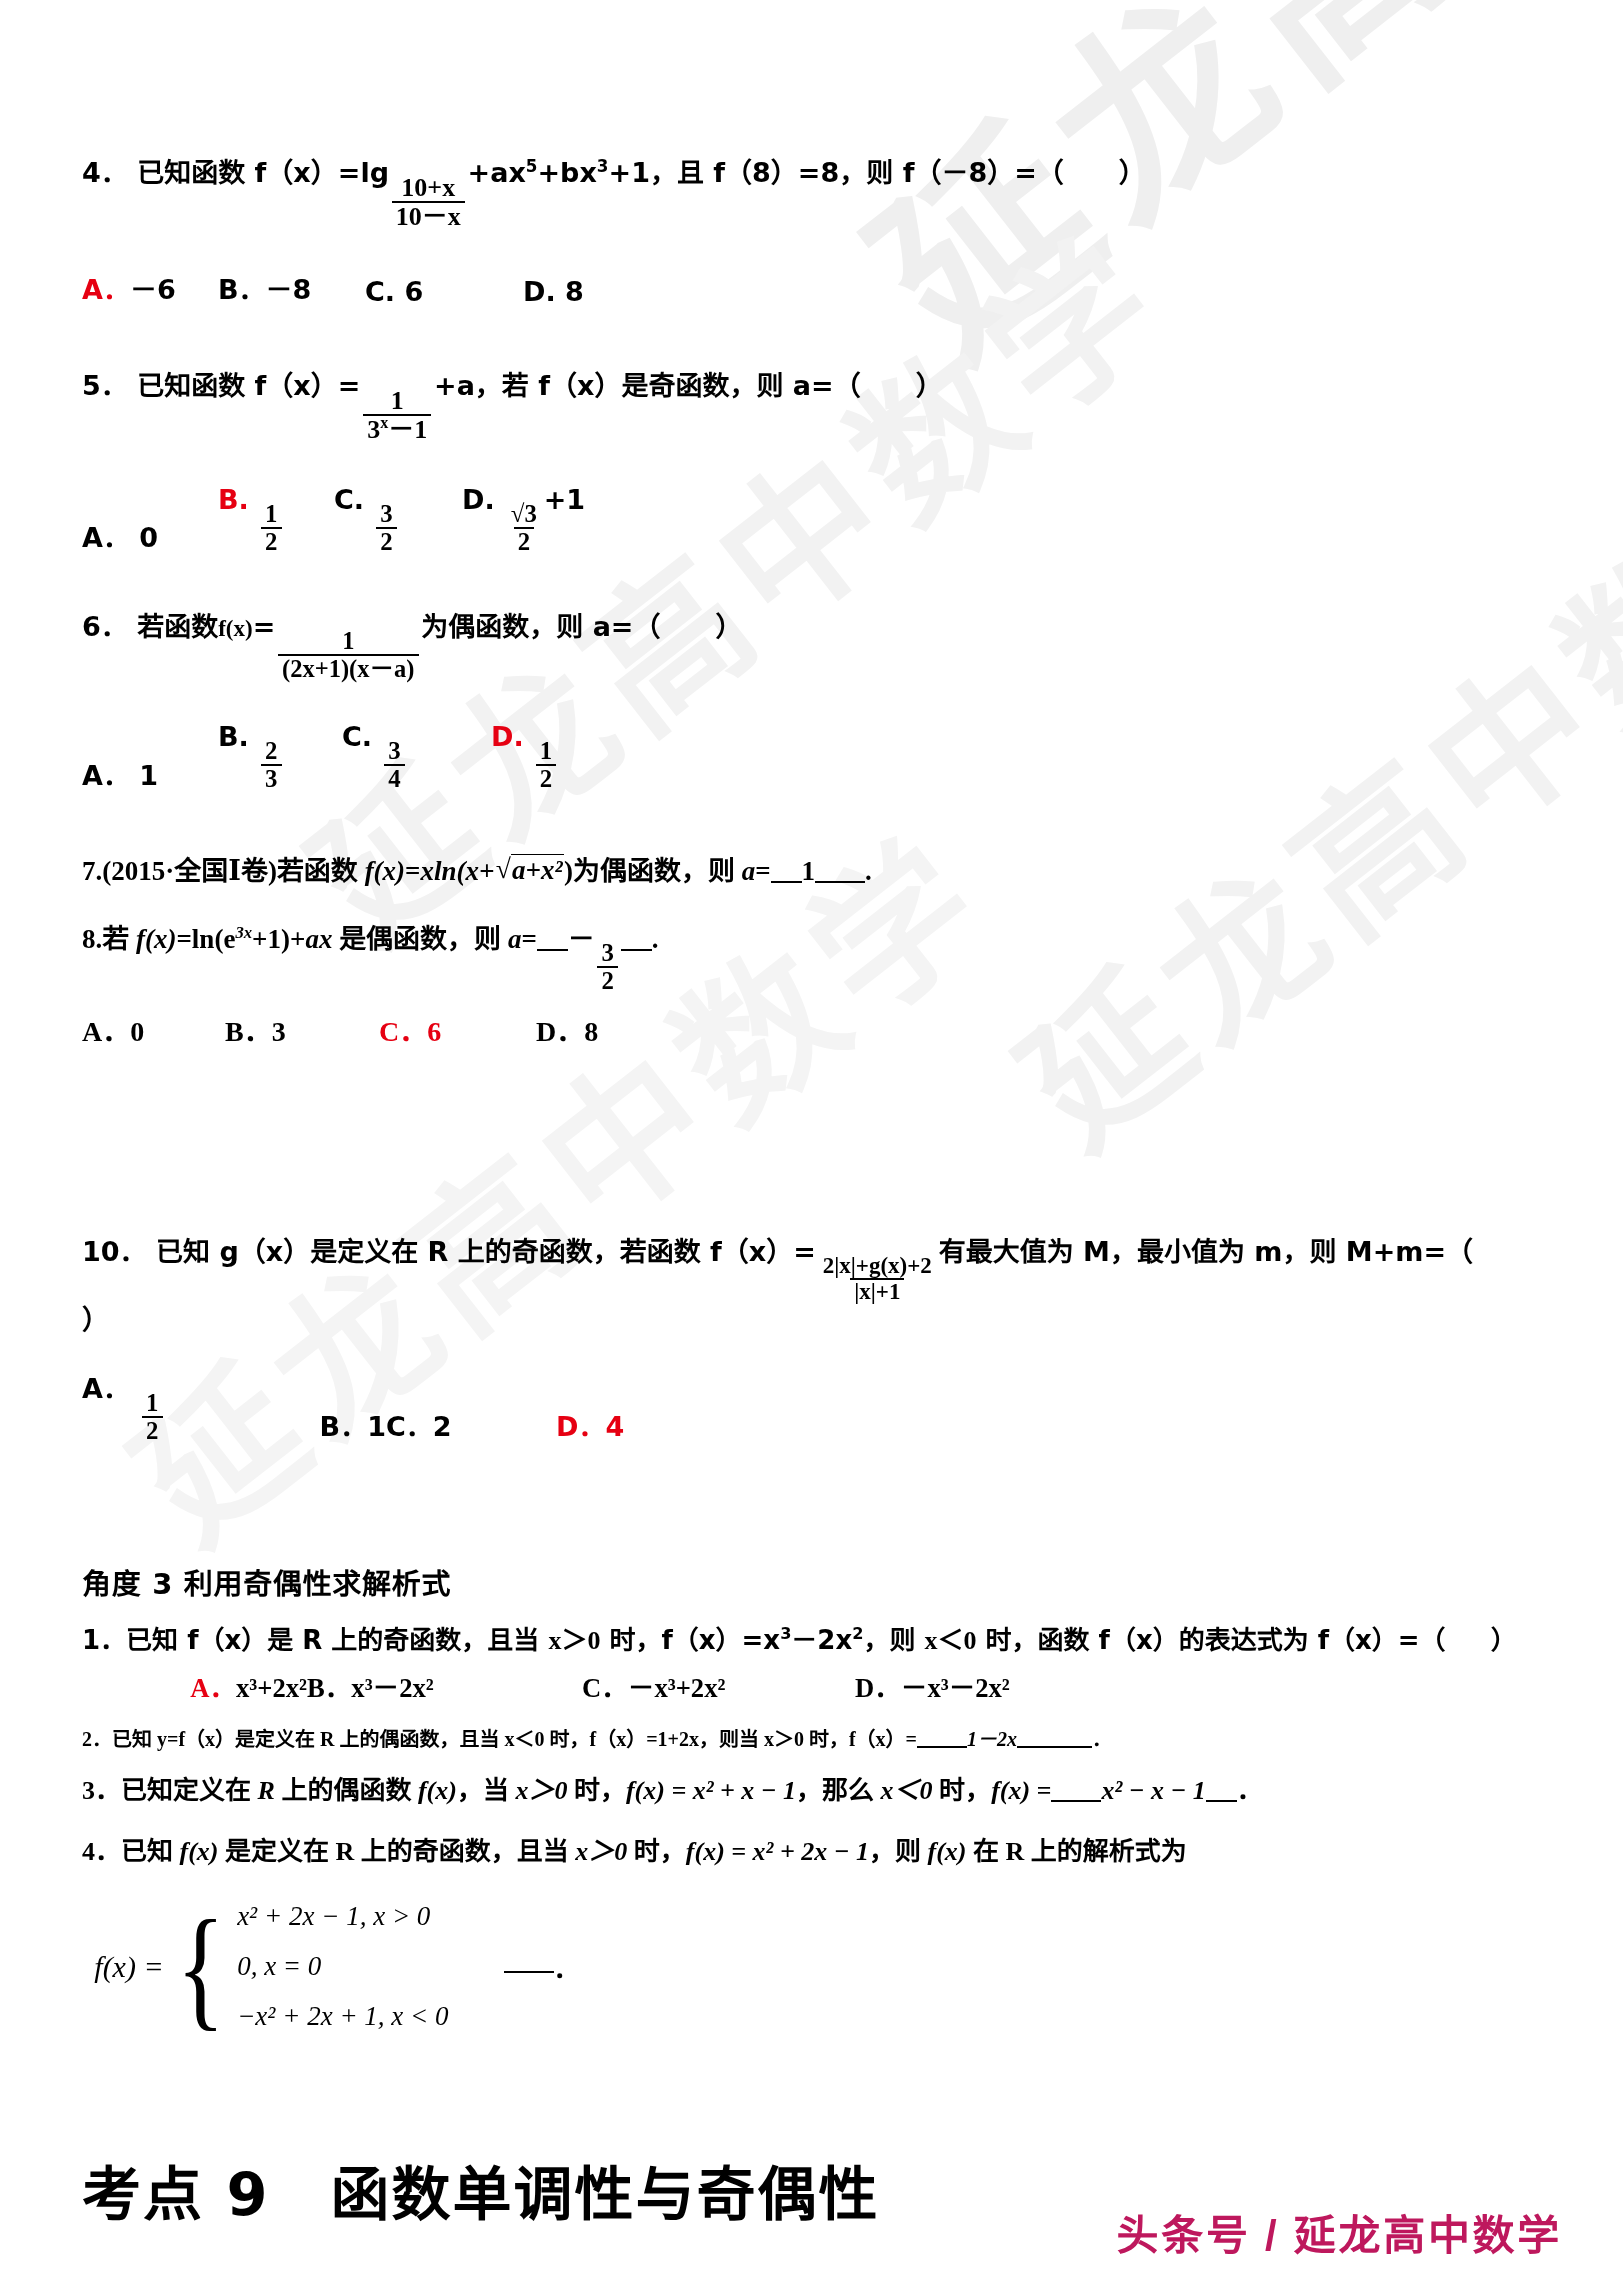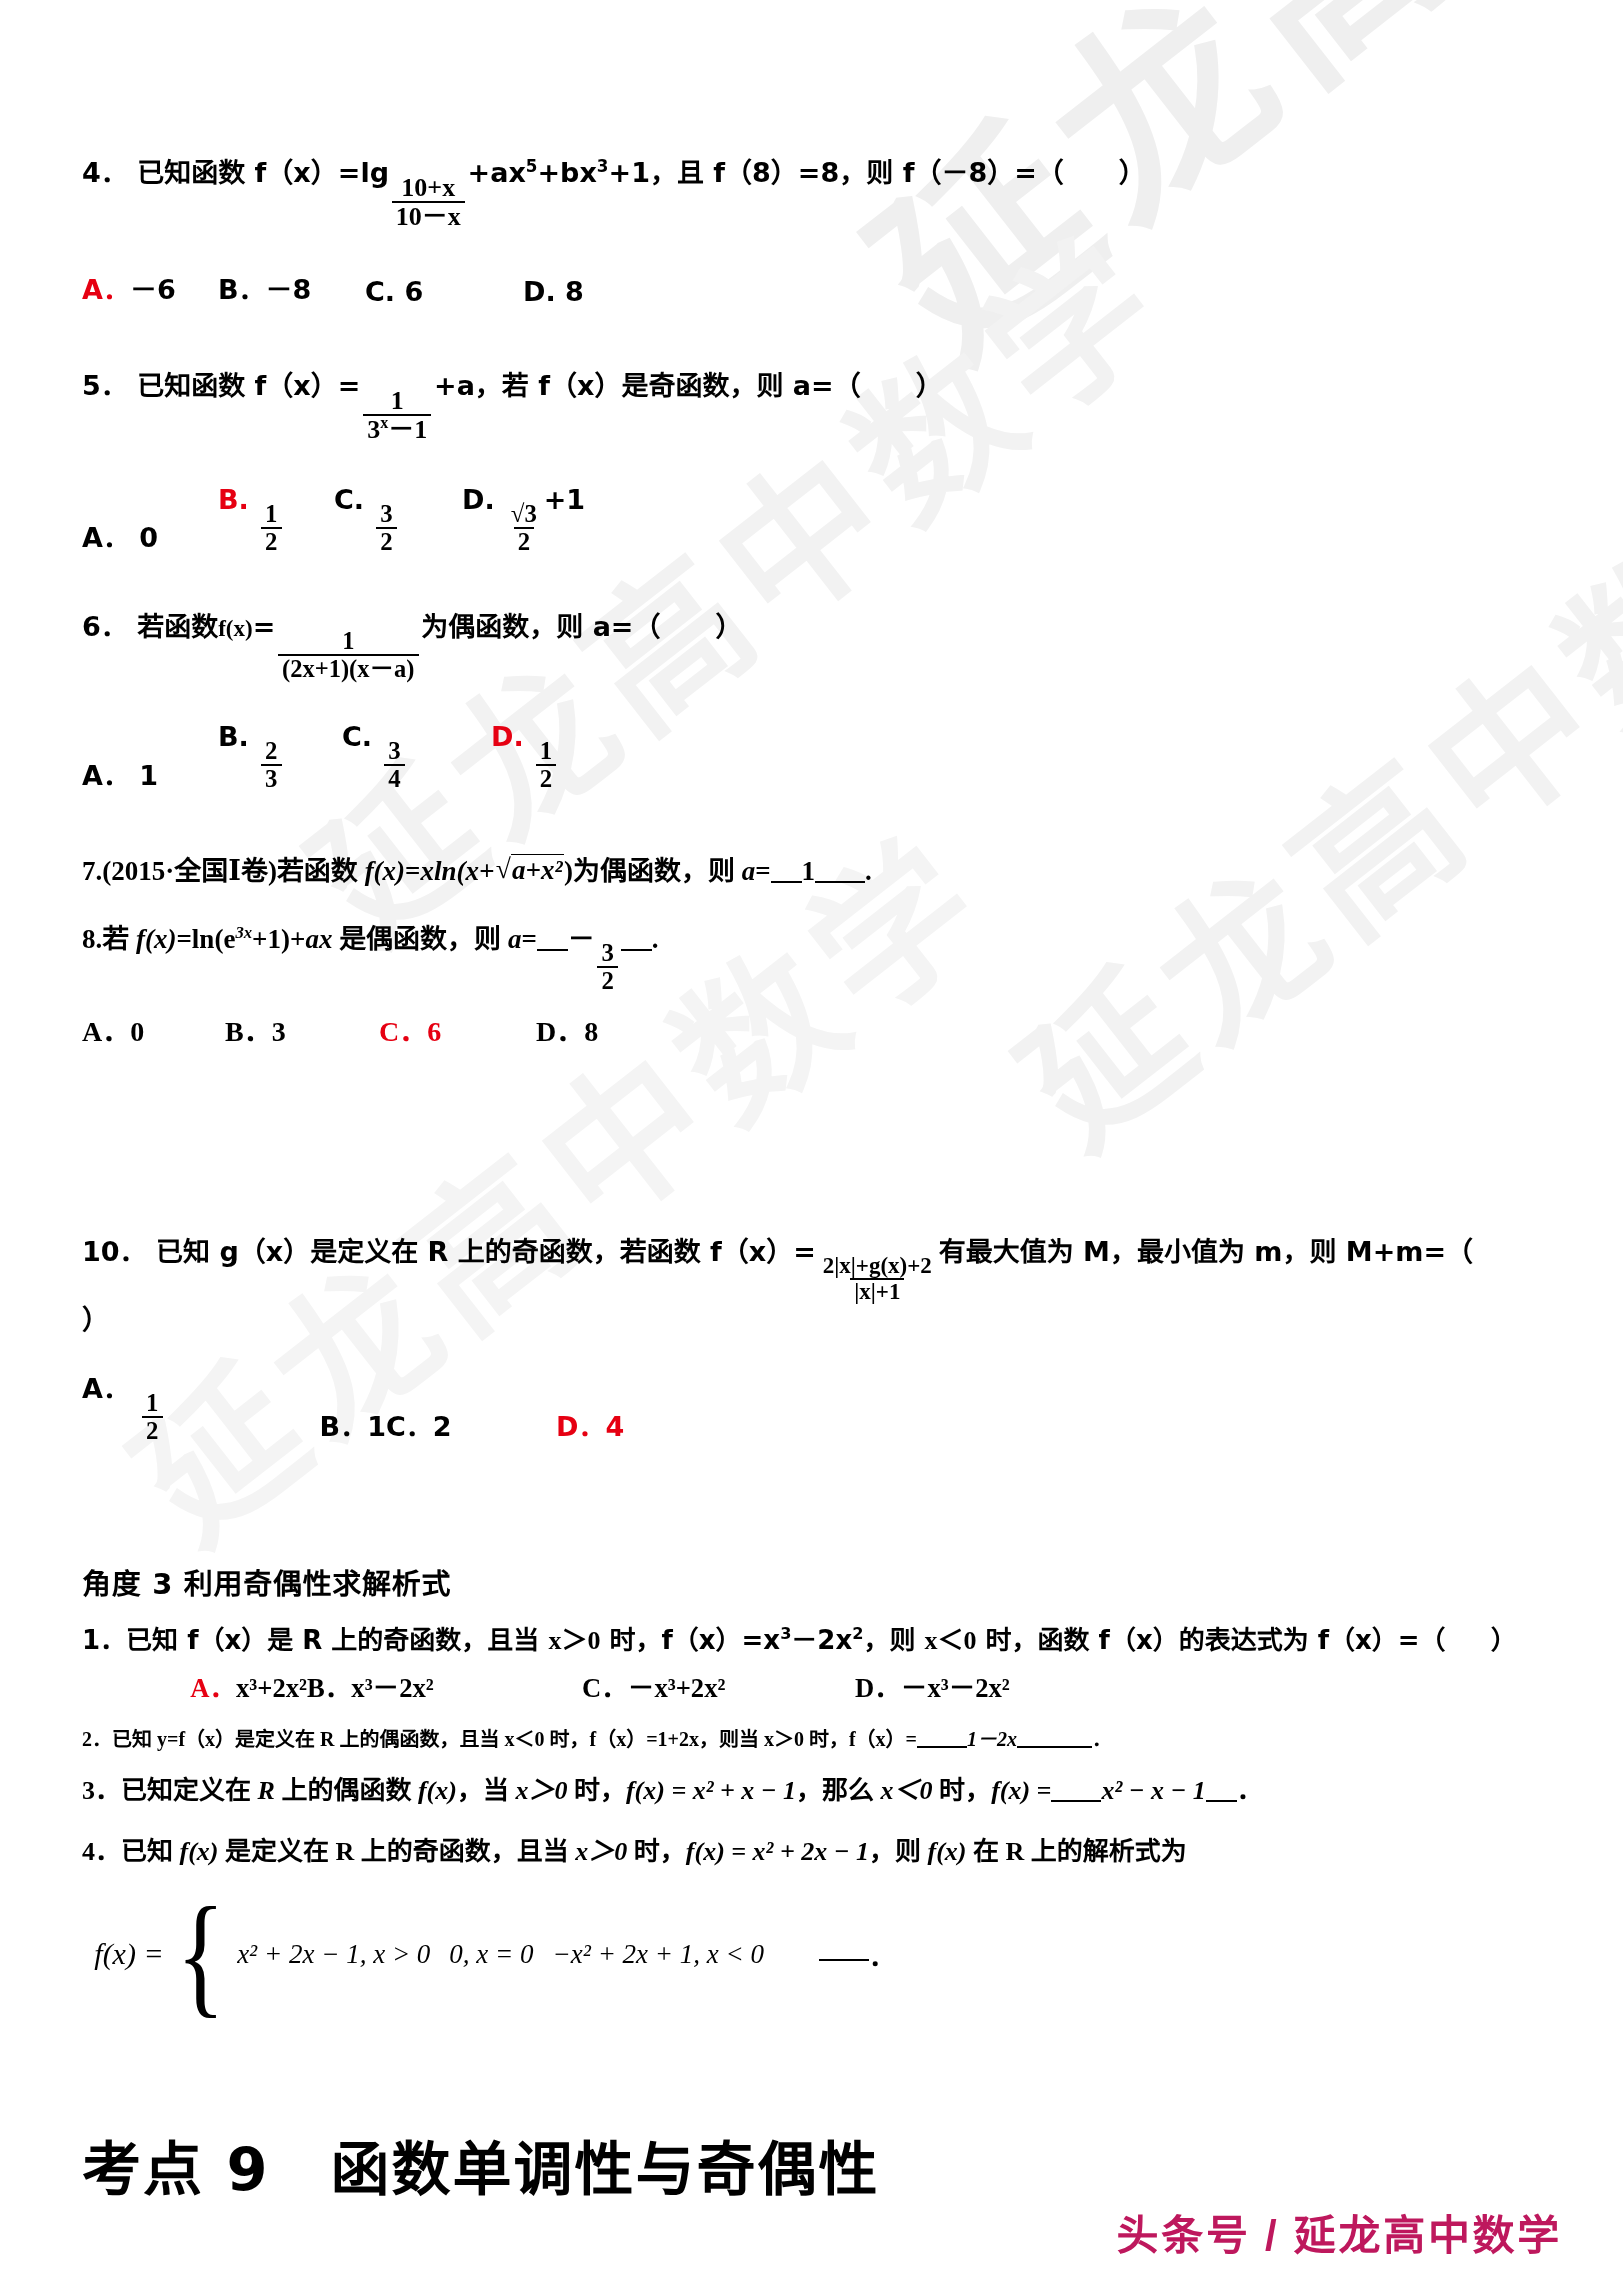--- a/index.html
+++ b/index.html
@@ -159,21 +159,21 @@
     align-items: center;
     vertical-align: middle;
   }
   .cases .brace {
     font-size: 136px;
     line-height: 0.78;
     font-family: "Liberation Serif", "DejaVu Serif", serif;
     margin-right: 4.1px;
     transform: scaleX(0.75);
   }
-  .cases .rows { display: flex; flex-direction: row; gap: 19px; }
+  .cases .rows { display: flex; flex-direction: column; gap: 19px; }
 </style>
 </head>
 <body>
 
 <div id="page">
 
   <div id="watermark">
     <div class="wm-text wm-big" style="left:804px; top:177px;">延龙高中数学</div>
     <div class="wm-text wm-mid" style="left:259px; top:804px;">延龙高中数学</div>
     <div class="wm-text wm-mid" style="left:968px; top:1009px;">延龙高中数学</div>

